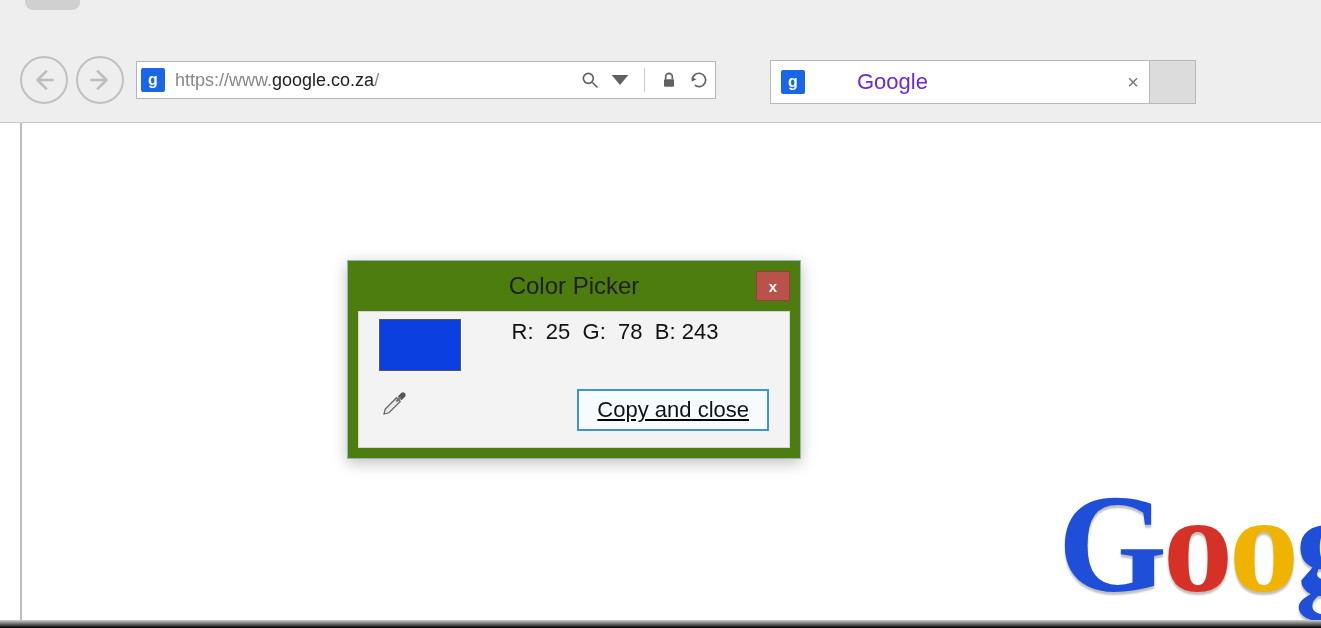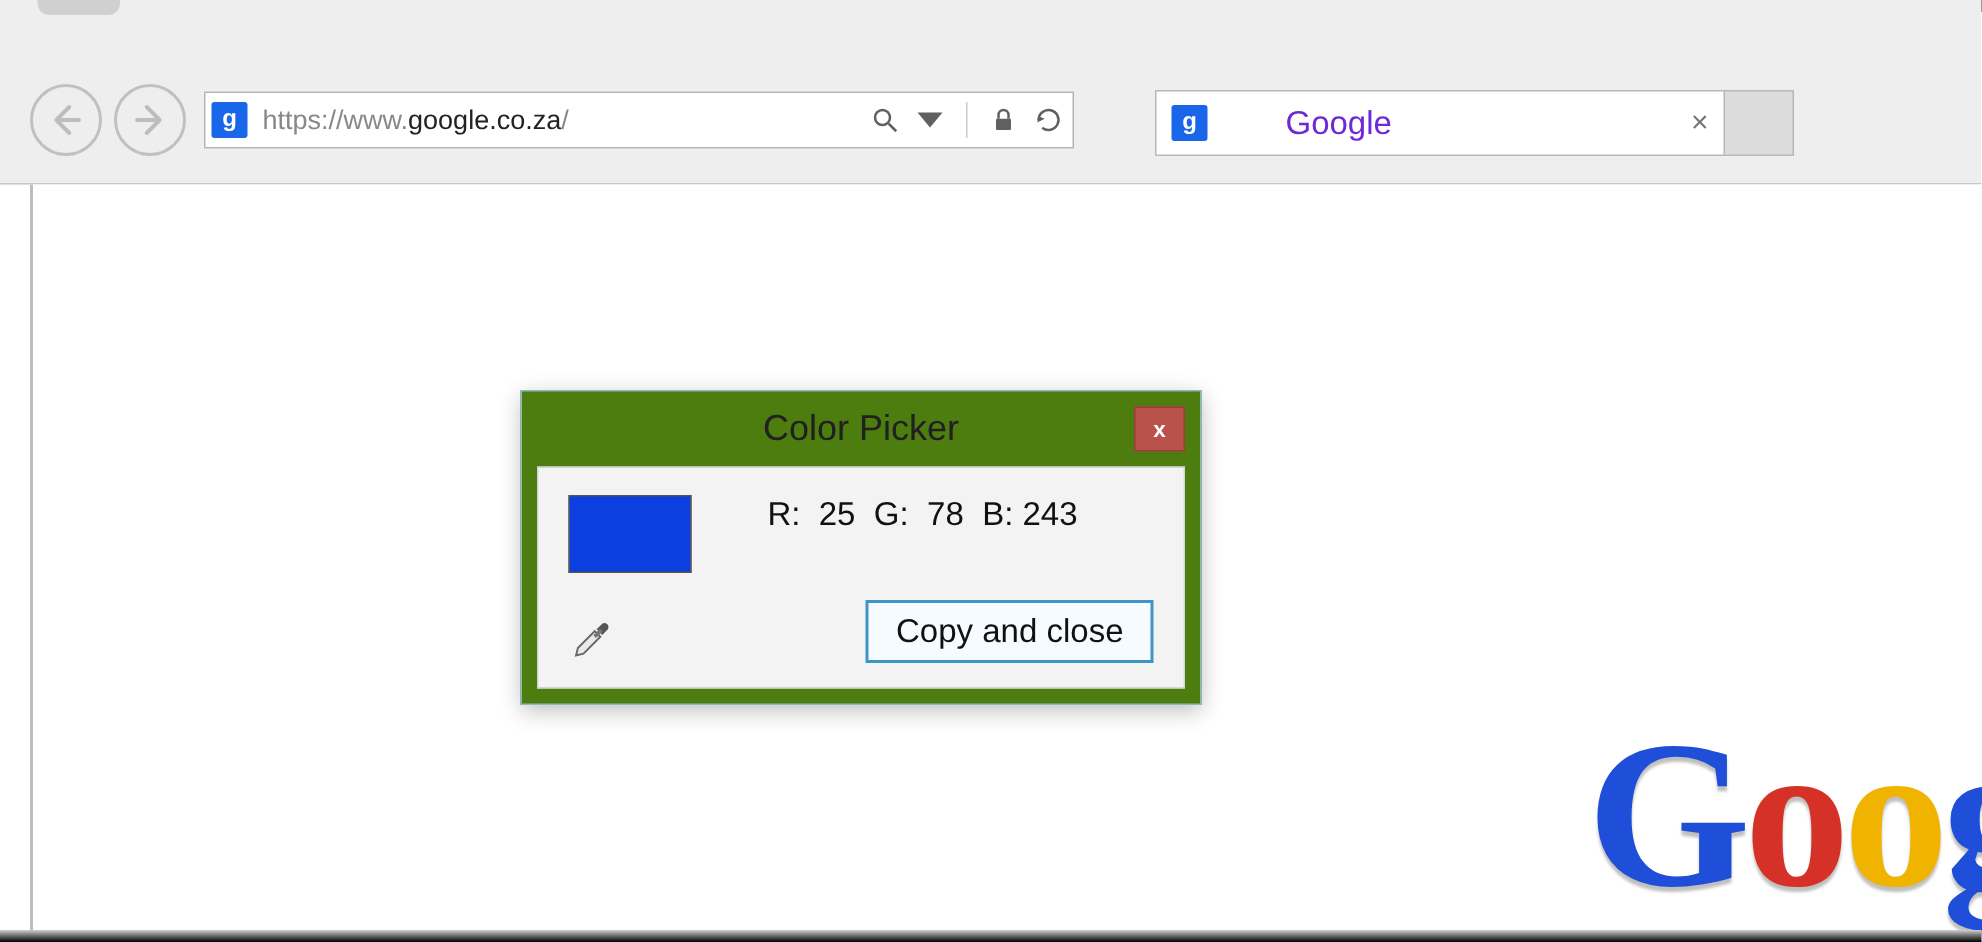--- a/index.html
+++ b/index.html
@@ -83,30 +83,30 @@
     position: absolute; right: 10px; top: 10px;
     width: 34px; height: 30px; background: #b8524a;
     display: flex; align-items: center; justify-content: center;
     color: #fff; font-size: 15px; font-weight: bold;
     border: 1px solid #9c3e37;
   }
   .picker-body {
     margin: 0 10px 10px 10px;
     background: #f3f3f3;
     border: 1px solid #d4d4d4;
-    padding: 18px 20px 16px 20px;
+    padding: 7px 20px 16px 20px;
   }
   .picker-row1 { display: flex; align-items: flex-start; }
   .swatch {
     width: 82px; height: 52px;
     border: 1px solid #555;
   }
   .picker-values { flex: 1; text-align: center; font-size: 22px; color: #111; }
   .rgb-line { margin-bottom: 6px; }
-  .picker-row2 { display: flex; align-items: flex-end; margin-top: 18px; }
+  .picker-row2 { display: flex; align-items: flex-start; margin-top: 18px; text-decoration: underline; }
   .eyedrop { width: 30px; height: 30px; }
   .copy-btn {
     margin-left: auto;
     border: 2px solid #3e95c6;
     background: #f6fbff;
     padding: 6px 18px;
     font-size: 22px; color: #111;
     font-family: inherit;
   }
 

